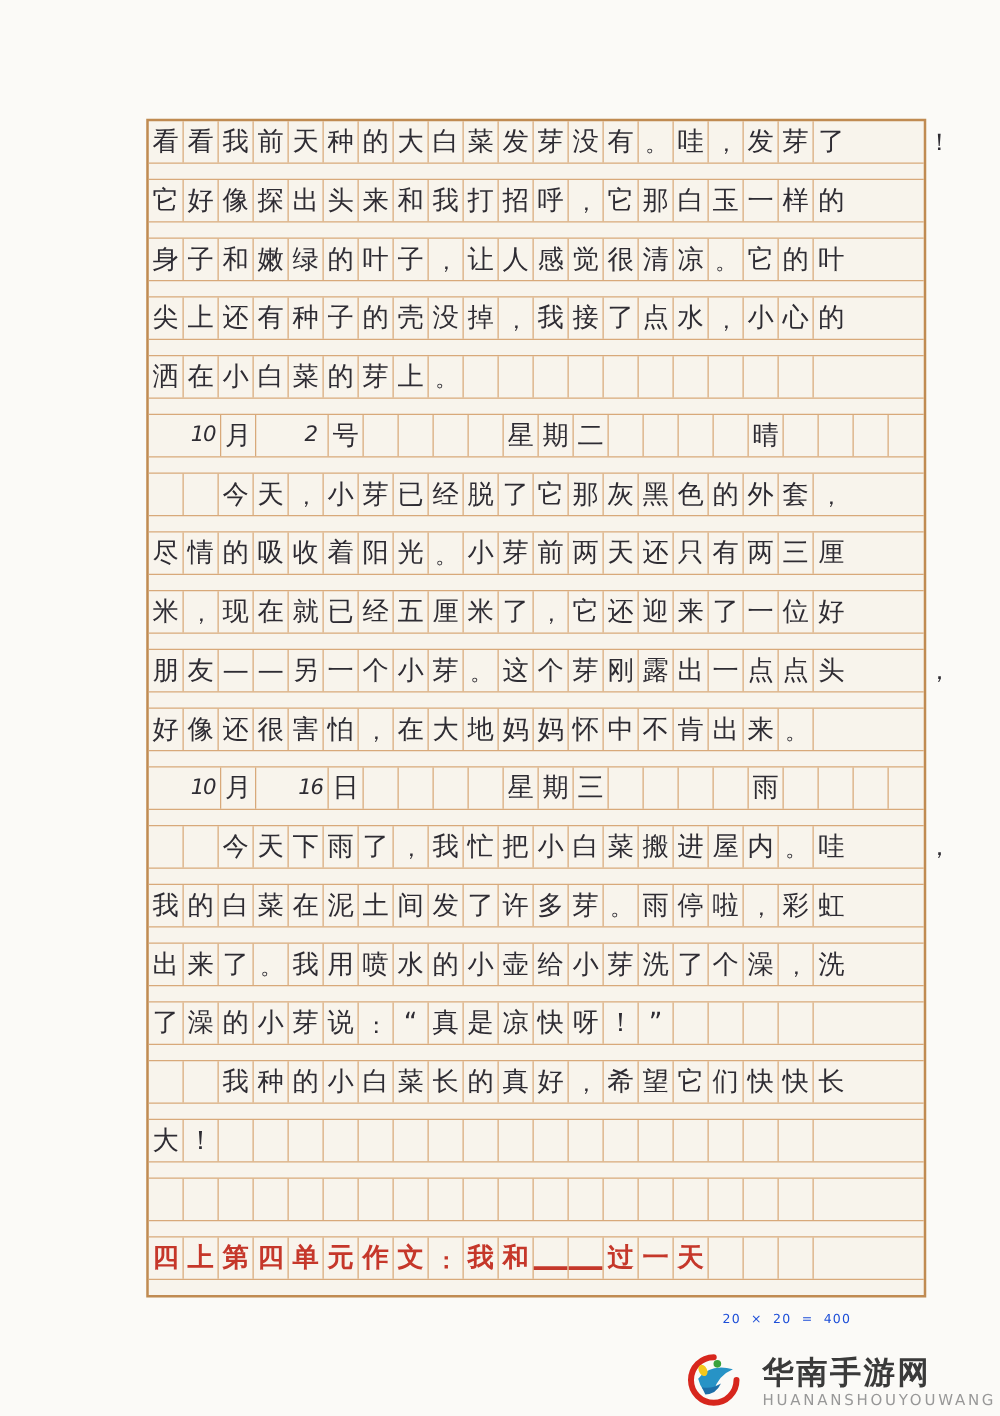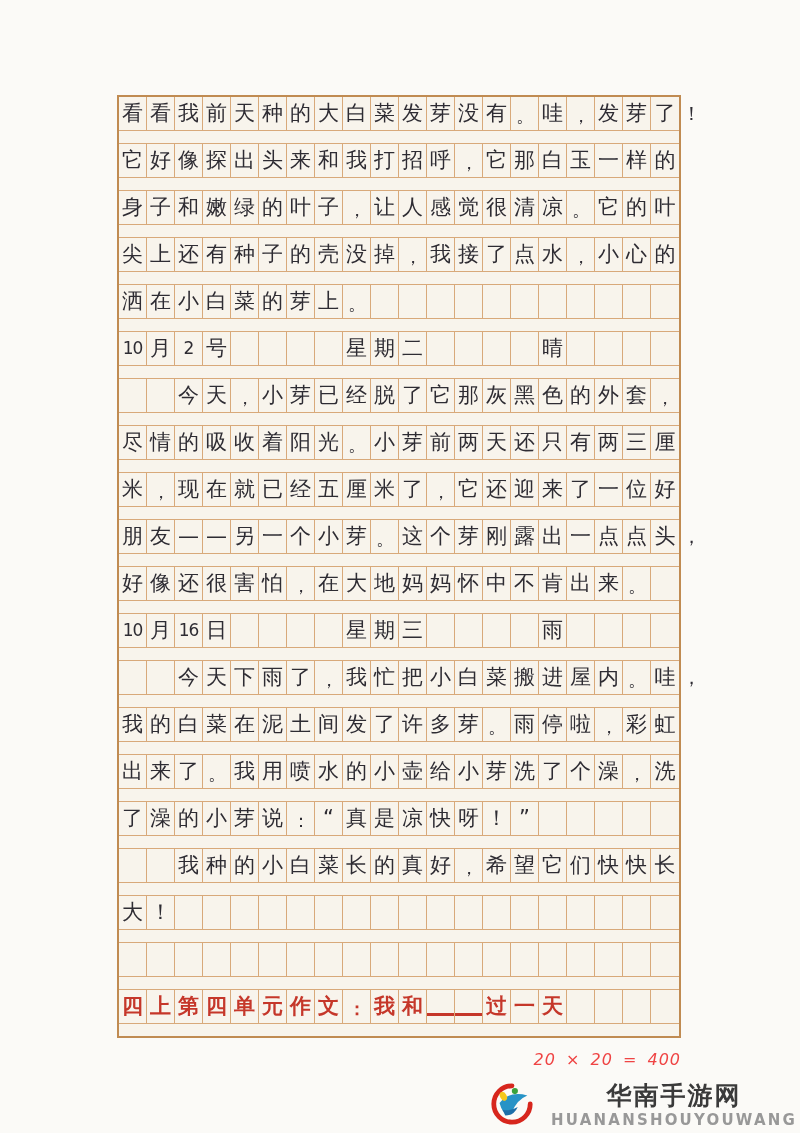--- a/index.html
+++ b/index.html
@@ -19,48 +19,48 @@
   .cell{
     box-sizing:border-box;width:28px;height:33px;
     border-right:1px solid var(--line,#d8a97a);
     display:flex;align-items:center;justify-content:center;
     font-size:21px;line-height:1;color:var(--ink,#2e2c33);
     overflow:hidden;white-space:nowrap;
   }
   .cell:last-child{border-right:none;}
   .spacer{height:12px;border-bottom:1px solid var(--line,#d8a97a);}
   .row-block:last-child .spacer{border-bottom:none;}
-  .cell.num{font-size:17px;letter-spacing:-1px;}
+  .cell.num{font-size:17px;font-style:italic;letter-spacing:-1px;margin-left:30px;}
   .cell.pl{align-items:flex-end;justify-content:flex-start;padding:0 0 5px 5px;font-size:18px;}
   .row-block.red .cell{color:var(--red,#c5372a);font-weight:bold;}
   .cell.ul{
     background-image:linear-gradient(var(--red,#c5372a),var(--red,#c5372a));
     background-size:100% 3px;background-position:0 76%;background-repeat:no-repeat;
   }
   .overflow{
     position:absolute;left:100%;top:0;height:34px;margin-left:3px;
     display:flex;align-items:center;font-size:19px;color:var(--ink,#2e2c33);
   }
   
   .note{
     position:absolute;top:1050px;right:119px;
-    font-size:16px;color:#ef4444;letter-spacing:1px;word-spacing:4px;font-style:italic;
+    font-size:10px;color:#1d4ed8;letter-spacing:1px;word-spacing:4px;
   }
   
   .watermark{
     position:absolute;right:3px;bottom:2px;
-    display:flex;align-items:center;gap:16px;text-align:center;
+    display:flex;align-items:center;gap:16px;
   }
   .wm-text{display:flex;flex-direction:column;}
   .wm-title{
     font-size:25px;font-weight:bold;color:#3a3a3a;
     letter-spacing:2px;line-height:1.05;
   }
   .wm-sub{
-    font-size:15px;color:#989898;letter-spacing:2.2px;margin-top:2px;font-weight:bold;
+    font-size:12px;color:#989898;letter-spacing:2.2px;margin-top:2px;font-weight:normal;
   }
 </style>
 </head>
 <body>
 
 <div class="grid">
     <div class="row-block">
       <div class="cells">
         <div class="cell">看</div>
         <div class="cell">看</div>

